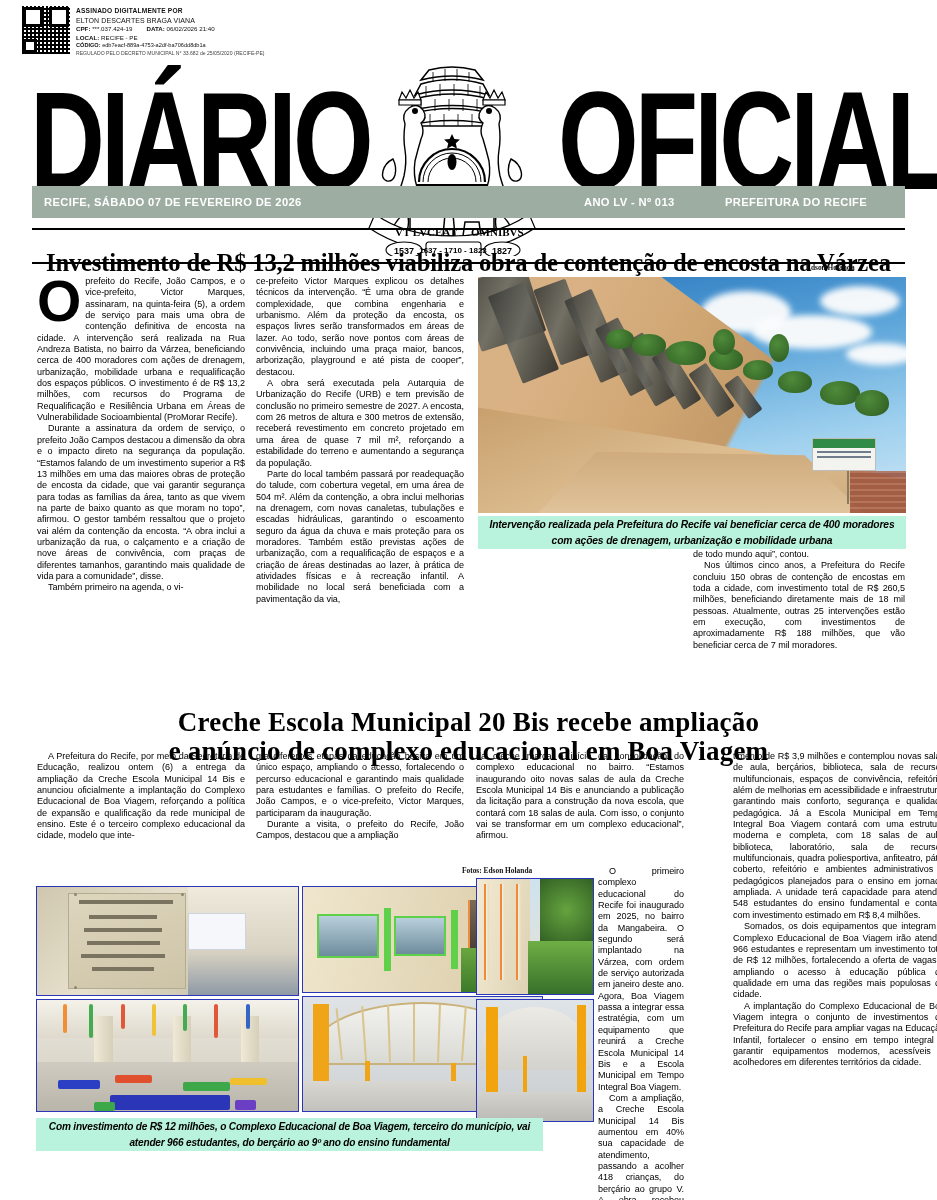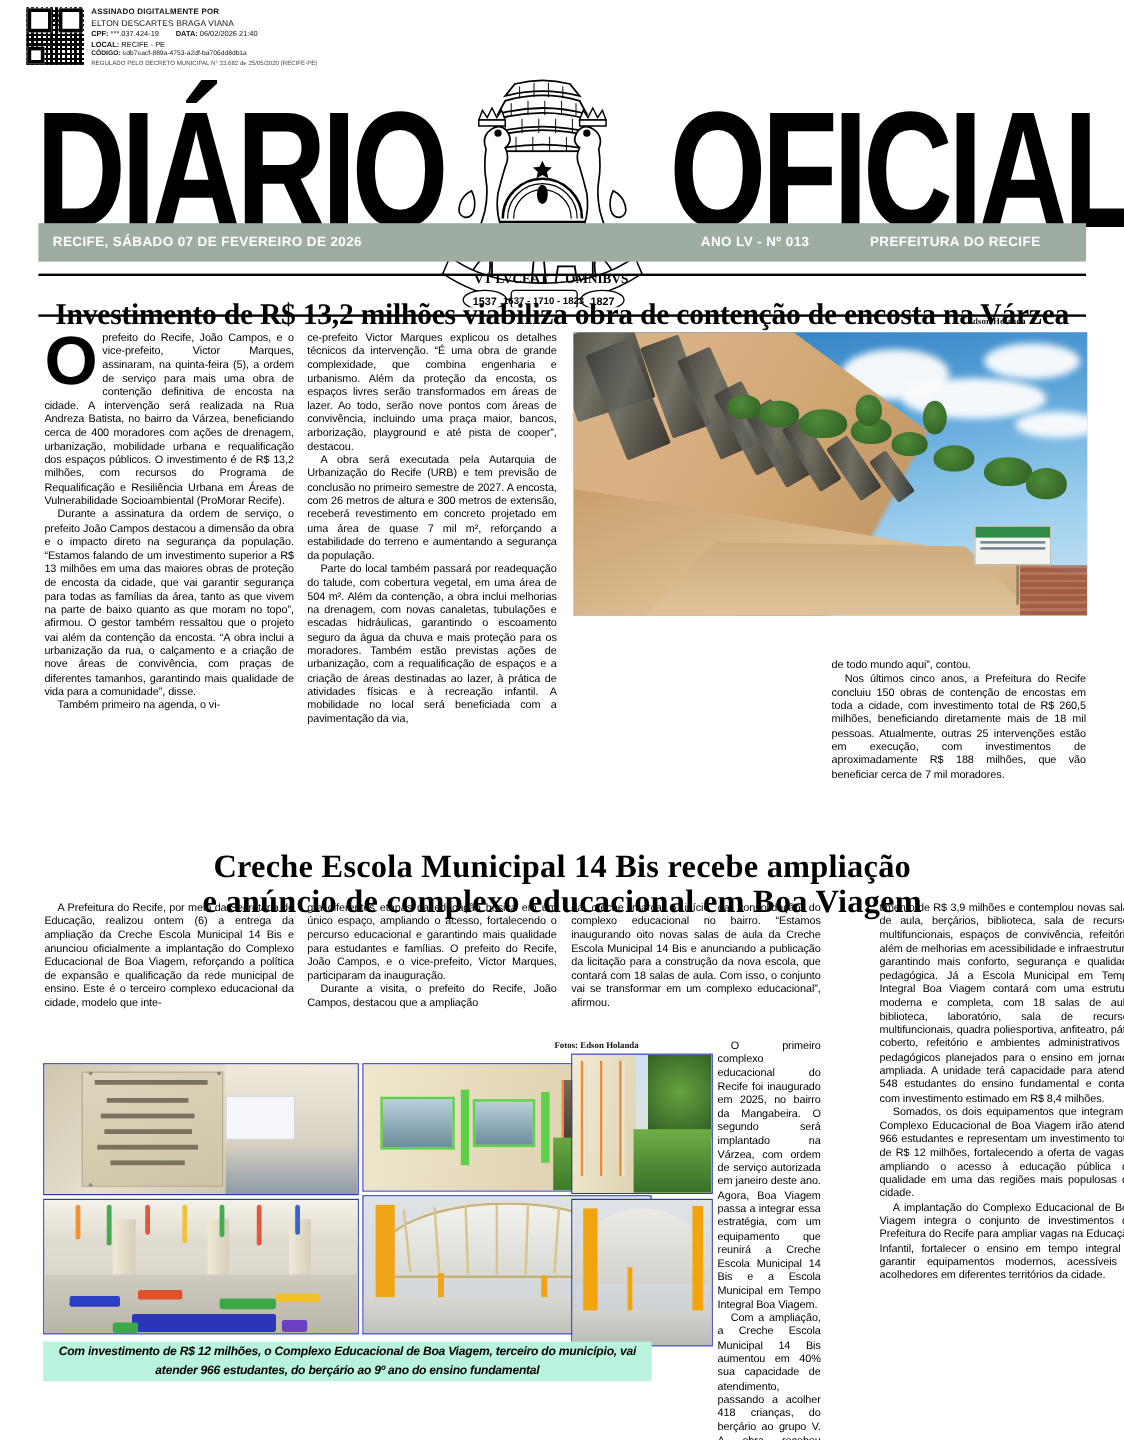--- a/index.html
+++ b/index.html
@@ -439,20 +439,21 @@
     <div class="p1-ground"></div>
     <div class="p1-bricks"></div>
     <div class="p1-post"></div>
     <div class="p1-sign">
         <div class="bar"></div>
         <div class="ln"></div>
         <div class="ln"></div>
       </div>
   </div>
 
+  <div class="cap1">Intervenção realizada pela Prefeitura do Recife vai beneficiar cerca de 400 moradores com ações de drenagem, urbanização e mobilidade urbana</div>
 
   <div class="col a1c1">
     <p class="noind"><span class="dropcap">O</span><span>prefeito do Recife, João Campos, e o vice-prefeito, Victor Marques, assinaram, na quinta-feira (5), a ordem de serviço para mais uma obra de contenção definitiva de encosta na cidade. A intervenção será realizada na Rua Andreza Batista, no bairro da Várzea, beneficiando cerca de 400 moradores com ações de drenagem, urbanização, mobilidade urbana e requalificação dos espaços públicos. O investimento é de R$ 13,2 milhões, com recursos do Programa de Requalificação e Resiliência Urbana em Áreas de Vulnerabilidade Socioambiental (ProMorar Recife).</span></p>
     <p>Durante a assinatura da ordem de serviço, o prefeito João Campos destacou a dimensão da obra e o impacto direto na segurança da população. “Estamos falando de um investimento superior a R$ 13 milhões em uma das maiores obras de proteção de encosta da cidade, que vai garantir segurança para todas as famílias da área, tanto as que vivem na parte de baixo quanto as que moram no topo”, afirmou. O gestor também ressaltou que o projeto vai além da contenção da encosta. “A obra inclui a urbanização da rua, o calçamento e a criação de nove áreas de convivência, com praças de diferentes tamanhos, garantindo mais qualidade de vida para a comunidade”, disse.</p>
     <p>Também primeiro na agenda, o vi-</p>
   </div>
 
   <div class="col a1c2">
     <p class="noind">ce-prefeito Victor Marques explicou os detalhes técnicos da intervenção. “É uma obra de grande complexidade, que combina engenharia e urbanismo. Além da proteção da encosta, os espaços livres serão transformados em áreas de lazer. Ao todo, serão nove pontos com áreas de convivência, incluindo uma praça maior, bancos, arborização, playground e até pista de cooper”, destacou.</p>
     <p>A obra será executada pela Autarquia de Urbanização do Recife (URB) e tem previsão de conclusão no primeiro semestre de 2027. A encosta, com 26 metros de altura e 300 metros de extensão, receberá revestimento em concreto projetado em uma área de quase 7 mil m², reforçando a estabilidade do terreno e aumentando a segurança da população.</p>
@@ -461,21 +462,21 @@
 
   <div class="col a1c3">
   </div>
 
   <div class="col a1c4">
     <p class="noind">de todo mundo aqui”, contou.</p>
     <p>Nos últimos cinco anos, a Prefeitura do Recife concluiu 150 obras de contenção de encostas em toda a cidade, com investimento total de R$ 260,5 milhões, beneficiando diretamente mais de 18 mil pessoas. Atualmente, outras 25 intervenções estão em execução, com investimentos de aproximadamente R$ 188 milhões, que vão beneficiar cerca de 7 mil moradores.</p>
   </div>
 
   <h1 class="head2">
-    <div>Creche Escola Municipal 14 Bis recebe ampliação</div>
+    <div>Creche Escola Municipal 20 Bis recebe ampliação</div>
     <div>e anúncio de complexo educacional em Boa Viagem</div>
   </h1>
 
   <div class="col a2c1">
     <p>A Prefeitura do Recife, por meio da Secretaria de Educação, realizou ontem (6) a entrega da ampliação da Creche Escola Municipal 14 Bis e anunciou oficialmente a implantação do Complexo Educacional de Boa Viagem, reforçando a política de expansão e qualificação da rede municipal de ensino. Este é o terceiro complexo educacional da cidade, modelo que inte-</p>
   </div>
 
   <div class="col a2c2">
     <p class="noind">gra diferentes etapas da educação básica em um único espaço, ampliando o acesso, fortalecendo o percurso educacional e garantindo mais qualidade para estudantes e famílias. O prefeito do Recife, João Campos, e o vice-prefeito, Victor Marques, participaram da inauguração.</p>
     <p>Durante a visita, o prefeito do Recife, João Campos, destacou que a ampliação</p>

